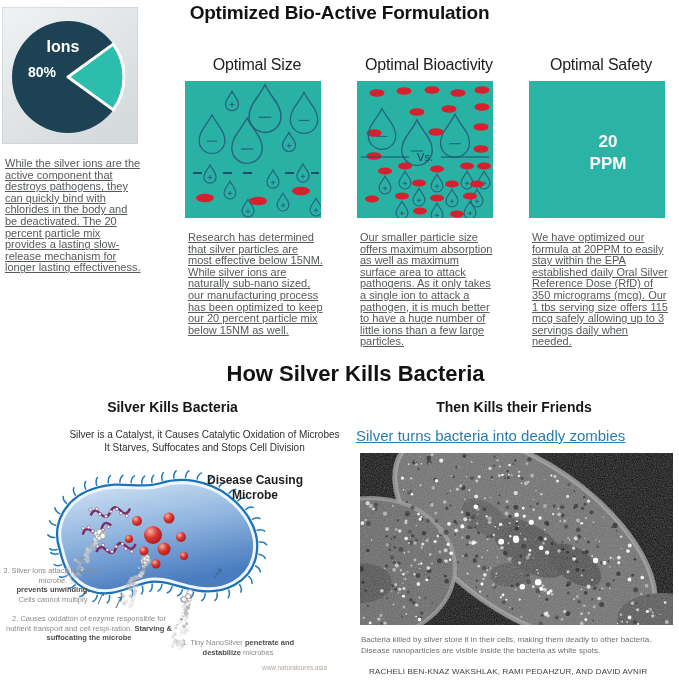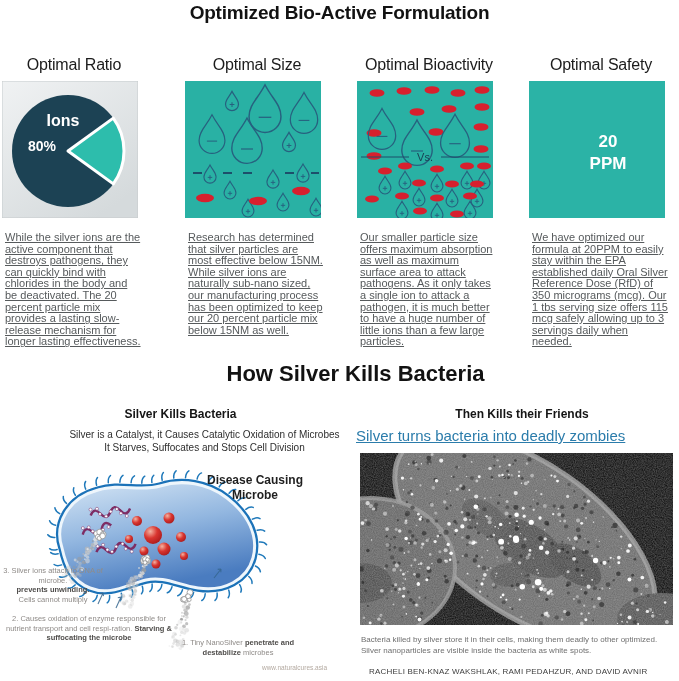--- a/index.html
+++ b/index.html
@@ -8,21 +8,21 @@
   .title{position:absolute;top:2px;left:0;width:679px;margin:0;text-align:center;
          font-size:19px;font-weight:700;color:#121212;letter-spacing:-0.2px;}
   .feature{position:absolute;top:0;width:144px;}
   .f1{left:2px}.f2{left:185px}.f3{left:357px}.f4{left:529px}
   .feature h2{margin:55px 0 0;height:19px;line-height:19px;text-align:center;
               font-size:16px;font-weight:400;color:#1c1c1c;letter-spacing:-0.2px;white-space:nowrap;}
   .tile{margin:7px 0 0 0;width:136px;height:137px;display:block;}
   .feature p{margin:14px 0 0 3px;width:136px;font-size:11px;line-height:11.6px;color:#565a5c;text-decoration:underline;}
   .s2title{position:absolute;top:361px;left:16px;width:679px;margin:0;text-align:center;
            font-size:22px;font-weight:700;color:#121212;}
-  .h3l,.h3r{position:absolute;top:399px;margin:8px;text-align:center;font-size:12px;
+  .h3l,.h3r{position:absolute;top:399px;margin:0;text-align:center;font-size:14px;
             font-weight:700;color:#151515;}
   .h3l{left:0;width:345px;} .h3r{left:356px;width:316px;}
   .catal{position:absolute;top:424px;left:0;width:345px;margin:4px;text-align:center;
          font-size:10px;line-height:13px;color:#2e2e2e;padding-left:28px;}
   .zlink{position:absolute;top:427px;left:356px;width:316px;
          font-size:15px;color:#2b7cab;text-decoration:underline;cursor:pointer;display:block;}
   #microbeSvg{position:absolute;left:0;top:452px;}
   .mlabel{position:absolute;left:178px;top:473px;width:154px;text-align:center;
           font-size:12px;font-weight:700;line-height:15px;color:#1f1f1f;}
   .ann{position:absolute;font-size:7.5px;line-height:9.6px;color:#8f8b88;text-align:center;}
@@ -74,21 +74,20 @@
     <filter id="grain" x="0" y="0" width="100%" height="100%">
       <feTurbulence type="fractalNoise" baseFrequency="0.9" numOctaves="2" seed="3"></feTurbulence>
       <feColorMatrix type="matrix" values="0 0 0 0 0.55  0 0 0 0 0.55  0 0 0 0 0.55  0 0 0 0.45 0"></feColorMatrix>
     </filter>
   </defs>
 </svg>
 
 <h1 class="title">Optimized Bio-Active Formulation</h1>
 
 <div class="feature f1">
-  <h2>Optimal Ratio</h2>
   <svg class="tile" viewBox="0 0 136 137">
     <rect width="136" height="137" fill="url(#grayG)" stroke="#c6cbcd"></rect>
     <circle cx="66" cy="70" r="56" fill="#1c4254"></circle>
     <path d="M66,70 L111.3,37.1 A56,56 0 0,1 111.3,102.9 Z" fill="#2dbdac" stroke="#ffffff" stroke-width="3" stroke-linejoin="round"></path>
     <text x="61" y="45" text-anchor="middle" font-size="16" font-weight="700" fill="#ffffff">Ions</text>
     <text x="40" y="70" text-anchor="middle" font-size="14" font-weight="700" fill="#ffffff">80%</text>
   </svg>
   <p>While the silver ions are the active component that destroys pathogens, they can quickly bind with chlorides in the body and be deactivated. The 20 percent particle mix provides a lasting slow-release mechanism for longer lasting effectiveness.</p>
 </div>
 
@@ -1029,14 +1028,14 @@
       <circle cx="156.11806579647273" cy="86.96689730062177" r="3.054676" fill="#fff"></circle>
       <circle cx="171.24246069531927" cy="69.24121016555176" r="2.5853080000000004" fill="#fff"></circle>
       <circle cx="235.5648055409243" cy="107.51845958565683" r="2.651476" fill="#fff"></circle>
       <circle cx="115.84212274878112" cy="53.74753179426908" r="2.320492" fill="#fff"></circle>
       <circle cx="178.15003136966942" cy="129.19641871877423" r="3.2986120000000003" fill="#fff"></circle>
       <circle cx="155.86535961105284" cy="85.58948728964393" r="2.9902960000000003" fill="#fff"></circle>
       <circle cx="181.1378804869126" cy="94.7227639616151" r="2.2661200000000004" fill="#fff"></circle>
     </g>
 </svg>
 
-<p class="caption">Bacteria killed by silver store it in their cells, making them deadly to other optimized. Silver nanoparticles are visible inside the bacteria as white spots.</p>
+<p class="caption">Bacteria killed by silver store it in their cells, making them deadly to other bacteria. Disease nanoparticles are visible inside the bacteria as white spots.</p>
 <p class="credit">RACHELI BEN-KNAZ WAKSHLAK, RAMI PEDAHZUR, AND DAVID AVNIR</p>
 
 </body></html>

